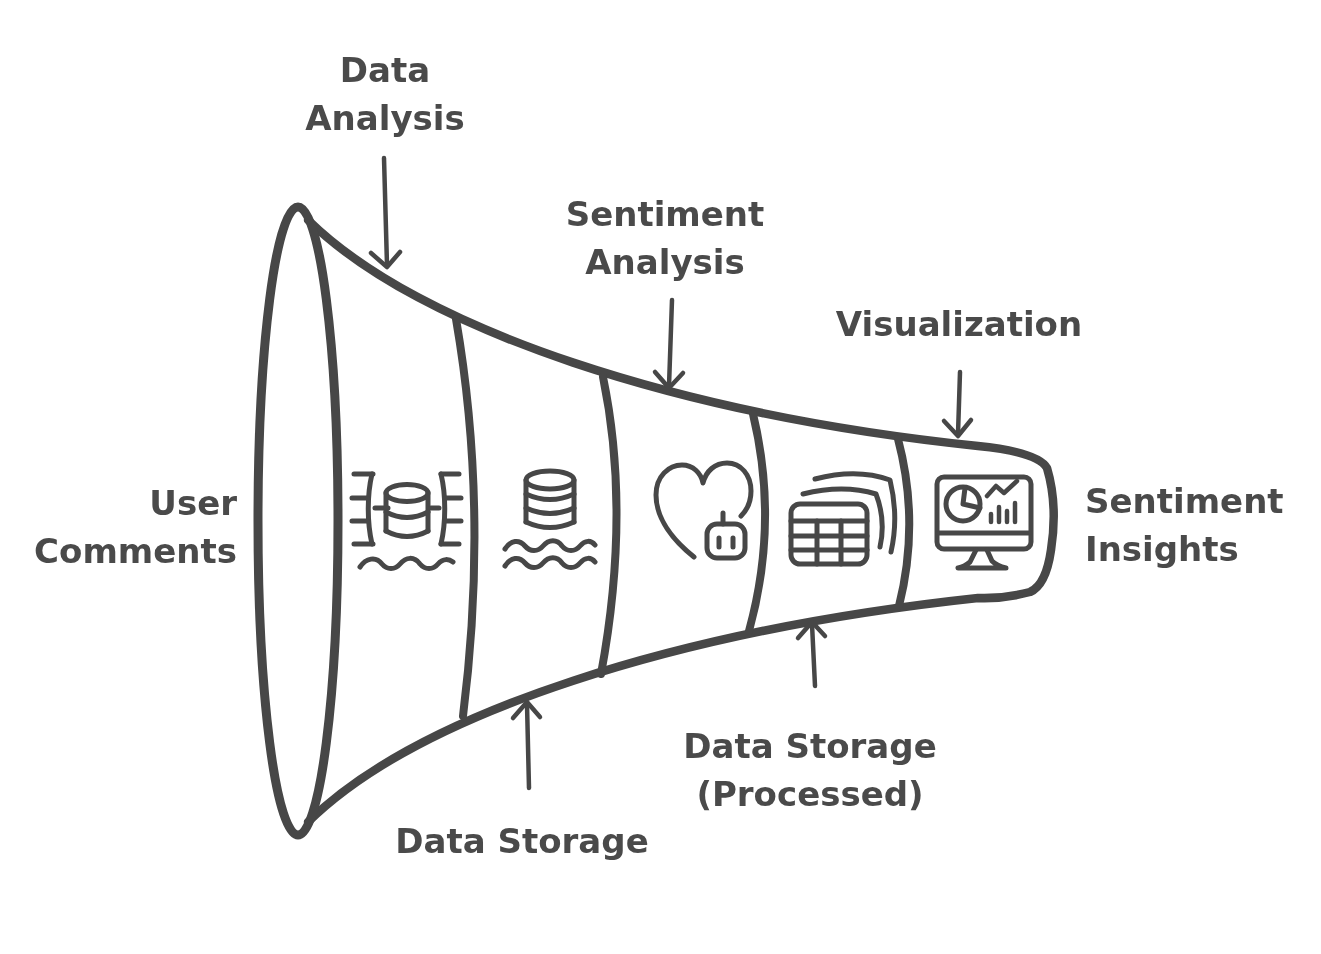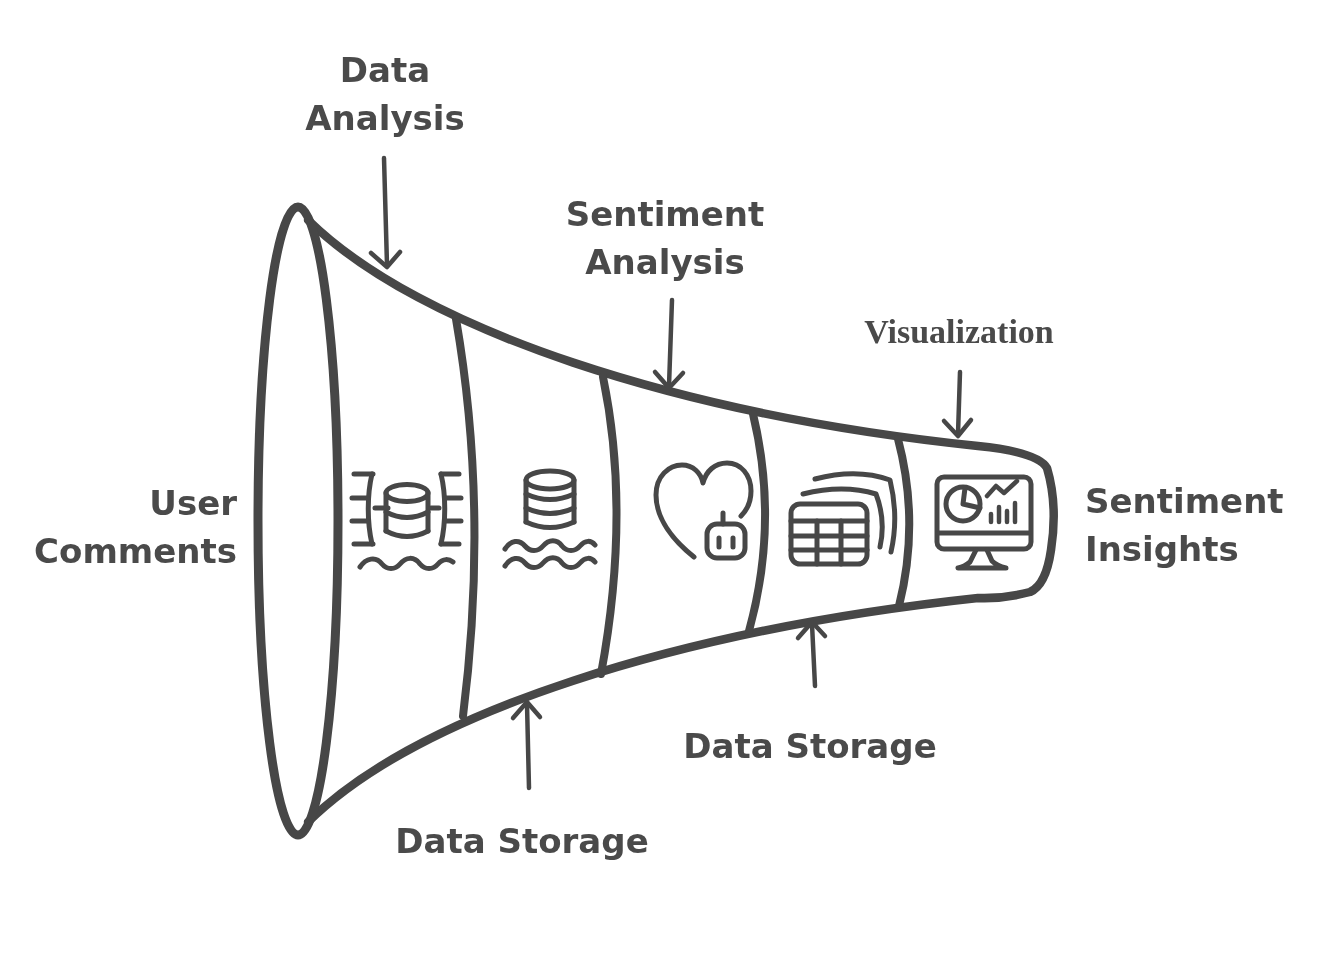--- a/index.html
+++ b/index.html
@@ -116,35 +116,36 @@
   <div class="lbl" style="left:235px;top:46px;width:300px;">
     <span>Data</span>
     <span>Analysis</span>
   </div>
 
   <div class="lbl" style="left:515px;top:190px;width:300px;">
     <span>Sentiment</span>
     <span>Analysis</span>
   </div>
 
-  <div class="lbl" style="left:809px;top:308px;width:300px;font-family:Liberation Serif, serif;">
+  <div class="lbl" style="left:809px;top:300px;width:300px;">
     <span>Visualization</span>
   </div>
 
   <div class="lbl align-right" style="left:-20px;top:479px;width:257px;">
     <span>User</span>
     <span>Comments</span>
   </div>
 
   <div class="lbl align-left" style="left:1085px;top:477px;width:260px;">
     <span>Sentiment</span>
     <span>Insights</span>
   </div>
 
   <div class="lbl" style="left:372px;top:817px;width:300px;">
     <span>Data Storage</span>
   </div>
 
   <div class="lbl" style="left:660px;top:722px;width:300px;">
     <span>Data Storage</span>
+    <span>(Processed)</span>
   </div>
 
 </div>
 
 </body></html>

